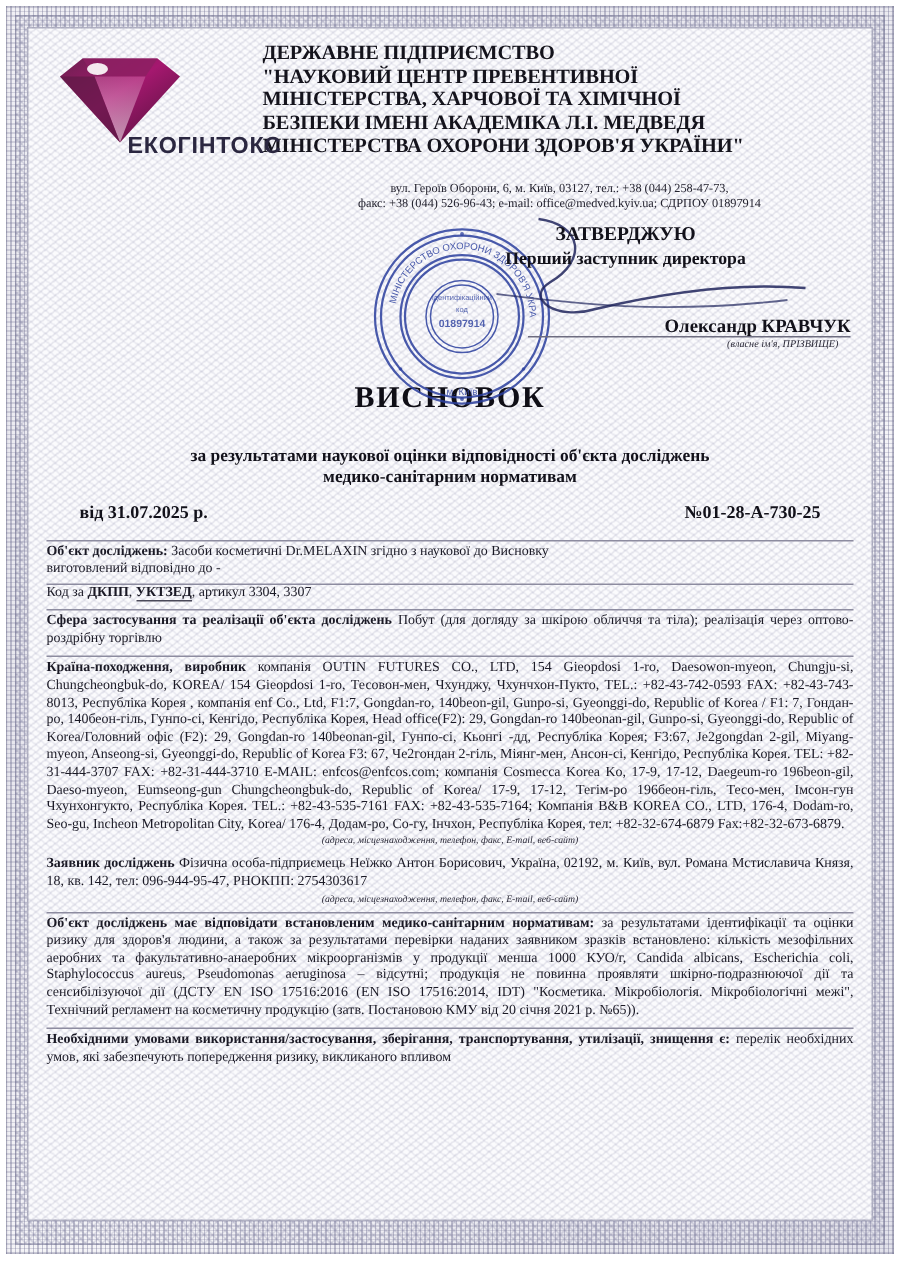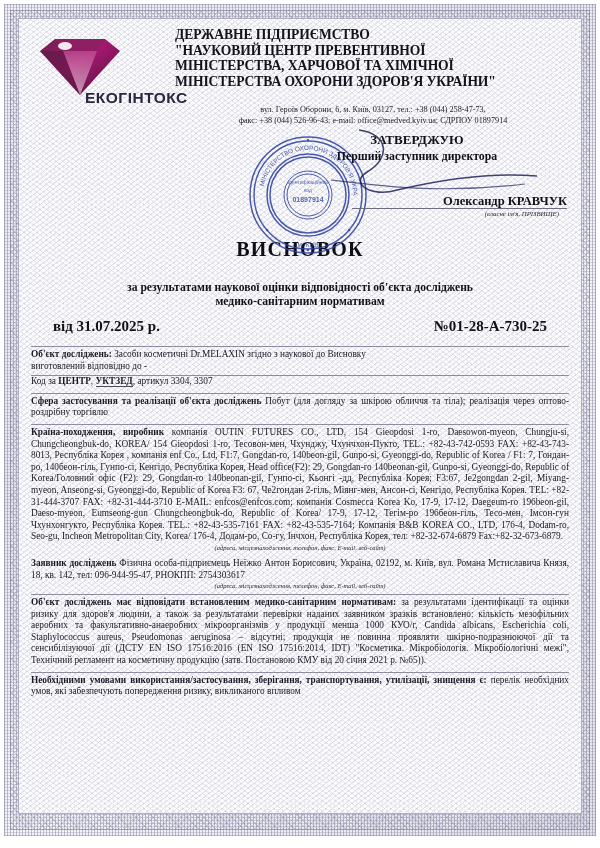--- a/index.html
+++ b/index.html
@@ -59,21 +59,21 @@
   .appr-cap{position:absolute;right:22px;top:82px;font-size:6.8px;font-style:italic;color:#2a2937;}
   .appr-rule{position:absolute;right:14px;top:80px;width:215px;border-top:1px solid #6d6c80;}
 
   .stamp{position:absolute;left:228px;top:6px;width:122px;height:122px;}
   .sig{position:absolute;left:300px;top:0px;width:260px;height:100px;pointer-events:none;}
 
   
   .title{text-align:center;margin-top:2px;}
   .title .t1{font-weight:bold;font-size:20px;letter-spacing:1.2px;color:#0f0e16;}
   .title .t2{font-weight:bold;font-size:11.6px;line-height:14px;color:#12111a;margin-top:20px;padding:0 28px;}
-  .daterow{display:flex;justify-content:space-between;margin:9px 34px 0 34px;font-weight:bold;font-size:15px;color:#12111a;}
+  .daterow{display:flex;justify-content:space-between;margin:9px 34px 0 34px;font-weight:bold;font-size:12px;color:#12111a;}
 
   
   .body{padding:6px 12px 0 12px;}
   .sec{margin-top:5px;border-top:1px solid #8d8ca0;padding-top:2px;}
   .sec.nobar{border-top:none;}
   p.j{
     margin:0;font-size:9.3px;line-height:11.6px;text-align:justify;color:#1a1925;
     text-justify:inter-word;
   }
   p.j b{font-weight:bold;}
@@ -110,20 +110,21 @@
             <ellipse cx="28" cy="11" rx="7" ry="4" fill="#ffffff" opacity=".9"></ellipse>
           </svg>
         </span>
         <span class="logo-text">ЕКОГІНТОКС</span>
       </div>
 
       <div class="org">
         <div class="l">ДЕРЖАВНЕ ПІДПРИЄМСТВО</div>
         <div class="l">"НАУКОВИЙ ЦЕНТР ПРЕВЕНТИВНОЇ</div>
         <div class="l">МІНІСТЕРСТВА, ХАРЧОВОЇ ТА ХІМІЧНОЇ</div>
+        <div class="l">БЕЗПЕКИ ІМЕНІ АКАДЕМІКА Л.І. МЕДВЕДЯ</div>
         <div class="l">МІНІСТЕРСТВА ОХОРОНИ ЗДОРОВ'Я УКРАЇНИ"</div>
       </div>
       <div class="contacts">
         <div>вул. Героїв Оборони, 6, м. Київ, 03127, тел.: +38 (044) 258-47-73,</div>
         <div>факс: +38 (044) 526-96-43; e-mail: office@medved.kyiv.ua; СДРПОУ 01897914</div>
       </div>
     </div>
 
     <div class="approve">
       <div class="stamp">
@@ -188,21 +189,21 @@
     <div class="body">
 
       <div class="sec">
         <p class="j">
           <b>Об'єкт досліджень:</b>
           <span>Засоби косметичні Dr.MELAXIN  згідно з наукової до Висновку</span>
         </p>
         <p class="j">виготовлений відповідно до -</p>
         <div class="rule"></div>
         <p class="j">
-          <span>Код за </span><b>ЦЕНТР</b><span>, </span><b class="uline">УКТЗЕД</b><span>, артикул 3304, 3307</span>
+          <span>Код за </span><b>ДКПП</b><span>, </span><b class="uline">УКТЗЕД</b><span>, артикул 3304, 3307</span>
         </p>
       </div>
 
       <div class="sec">
         <p class="j">
           <b>Сфера застосування та реалізації об'єкта досліджень</b><span> Побут (для догляду за шкірою обличчя та тіла); реалізація через оптово-роздрібну торгівлю</span>
         </p>
       </div>
 
       <div class="sec">

